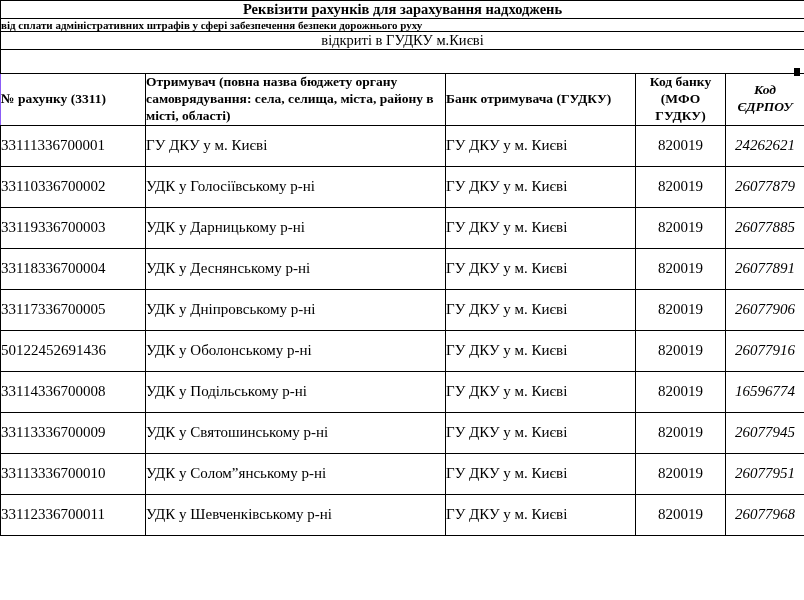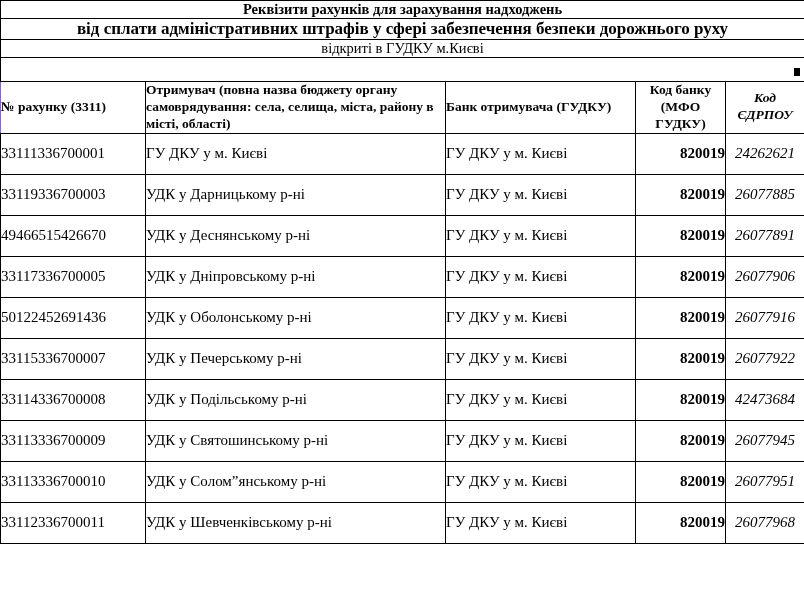--- a/index.html
+++ b/index.html
@@ -38,23 +38,22 @@
     text-align: center;
     font-weight: bold;
     font-size: 14.5px;
     padding: 4px 0 2px 0;
   }
   .title-row-2 td {
     border-top: none;
     border-left: none;
     border-right: none;
     border-bottom: 2px solid #000000;
-    text-align: center;
     font-weight: bold;
-    font-size: 17px;
+    font-size: 11px;
     padding: 2px 0 4px 0;
   }
   .title-row-3 td {
     border-top: none;
     border-left: 1px solid #000000;
     border-right: 1px solid #000000;
     border-bottom: 2px solid #000000;
     text-align: center;
     font-weight: normal;
     font-size: 14.5px;
@@ -80,21 +79,21 @@
     border-left: 1px solid #8b5cf6;
   }
   .data td {
     font-size: 15px;
     height: 40px;
     padding: 0 6px;
   }
   .c-acct   { width: 145px; text-align: left; }
   .c-recv   { width: 300px; text-align: left; }
   .c-bank   { width: 190px; text-align: left; }
-  .c-mfo    { width: 90px;  text-align: right; font-weight: bold; }
+  .c-mfo    { width: 90px;  text-align: center; }
   .c-edrpou { width: 79px;  text-align: center; font-style: italic; }
   .hdr .c-recv, .hdr .c-bank, .hdr .c-acct { text-align: left; }
   .corner-mark {
     position: absolute;
     right: 0px;
     top: 68px;
     width: 6px;
     height: 8px;
     background: #000000;
   }
@@ -135,60 +134,60 @@
       </tr>
 
       <tr class="data">
         <td class="c-acct">33111336700001</td>
         <td class="c-recv">ГУ ДКУ у м. Києві</td>
         <td class="c-bank">ГУ ДКУ у м. Києві</td>
         <td class="c-mfo">820019</td>
         <td class="c-edrpou">24262621</td>
       </tr>
       <tr class="data">
+        <td class="c-acct">33110336700002</td>
+        <td class="c-recv">УДК у Голосіївському р-ні</td>
+        <td class="c-bank">ГУ ДКУ у м. Києві</td>
+        <td class="c-mfo">820019</td>
+        <td class="c-edrpou">26077879</td>
+      </tr>
+      <tr class="data">
         <td class="c-acct">33119336700003</td>
         <td class="c-recv">УДК у Дарницькому р-ні</td>
         <td class="c-bank">ГУ ДКУ у м. Києві</td>
         <td class="c-mfo">820019</td>
         <td class="c-edrpou">26077885</td>
       </tr>
       <tr class="data">
-        <td class="c-acct">49466515426670</td>
+        <td class="c-acct">33118336700004</td>
         <td class="c-recv">УДК у Деснянському р-ні</td>
         <td class="c-bank">ГУ ДКУ у м. Києві</td>
         <td class="c-mfo">820019</td>
         <td class="c-edrpou">26077891</td>
       </tr>
       <tr class="data">
         <td class="c-acct">33117336700005</td>
         <td class="c-recv">УДК у Дніпровському р-ні</td>
         <td class="c-bank">ГУ ДКУ у м. Києві</td>
         <td class="c-mfo">820019</td>
         <td class="c-edrpou">26077906</td>
       </tr>
       <tr class="data">
         <td class="c-acct">50122452691436</td>
         <td class="c-recv">УДК у Оболонському р-ні</td>
         <td class="c-bank">ГУ ДКУ у м. Києві</td>
         <td class="c-mfo">820019</td>
         <td class="c-edrpou">26077916</td>
       </tr>
       <tr class="data">
-        <td class="c-acct">33115336700007</td>
-        <td class="c-recv">УДК у Печерському р-ні</td>
-        <td class="c-bank">ГУ ДКУ у м. Києві</td>
-        <td class="c-mfo">820019</td>
-        <td class="c-edrpou">26077922</td>
-      </tr>
-      <tr class="data">
         <td class="c-acct">33114336700008</td>
         <td class="c-recv">УДК у Подільському р-ні</td>
         <td class="c-bank">ГУ ДКУ у м. Києві</td>
         <td class="c-mfo">820019</td>
-        <td class="c-edrpou">42473684</td>
+        <td class="c-edrpou">16596774</td>
       </tr>
       <tr class="data">
         <td class="c-acct">33113336700009</td>
         <td class="c-recv">УДК у Святошинському р-ні</td>
         <td class="c-bank">ГУ ДКУ у м. Києві</td>
         <td class="c-mfo">820019</td>
         <td class="c-edrpou">26077945</td>
       </tr>
       <tr class="data">
         <td class="c-acct">33113336700010</td>

